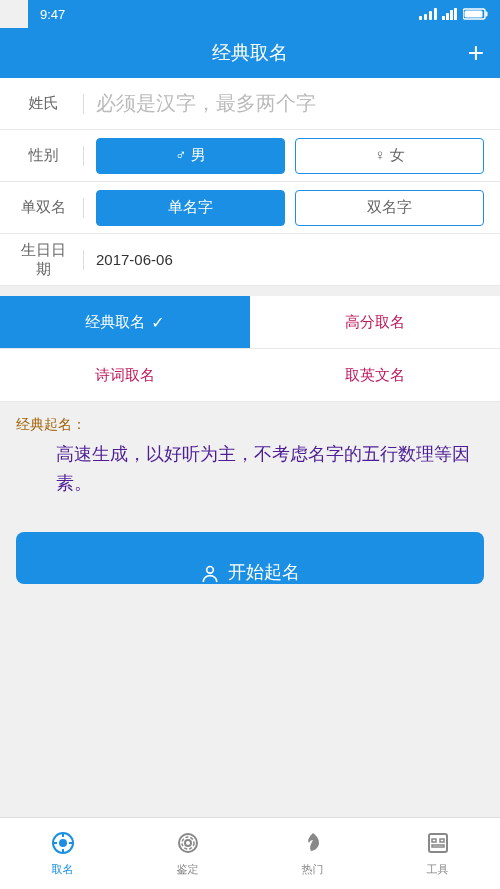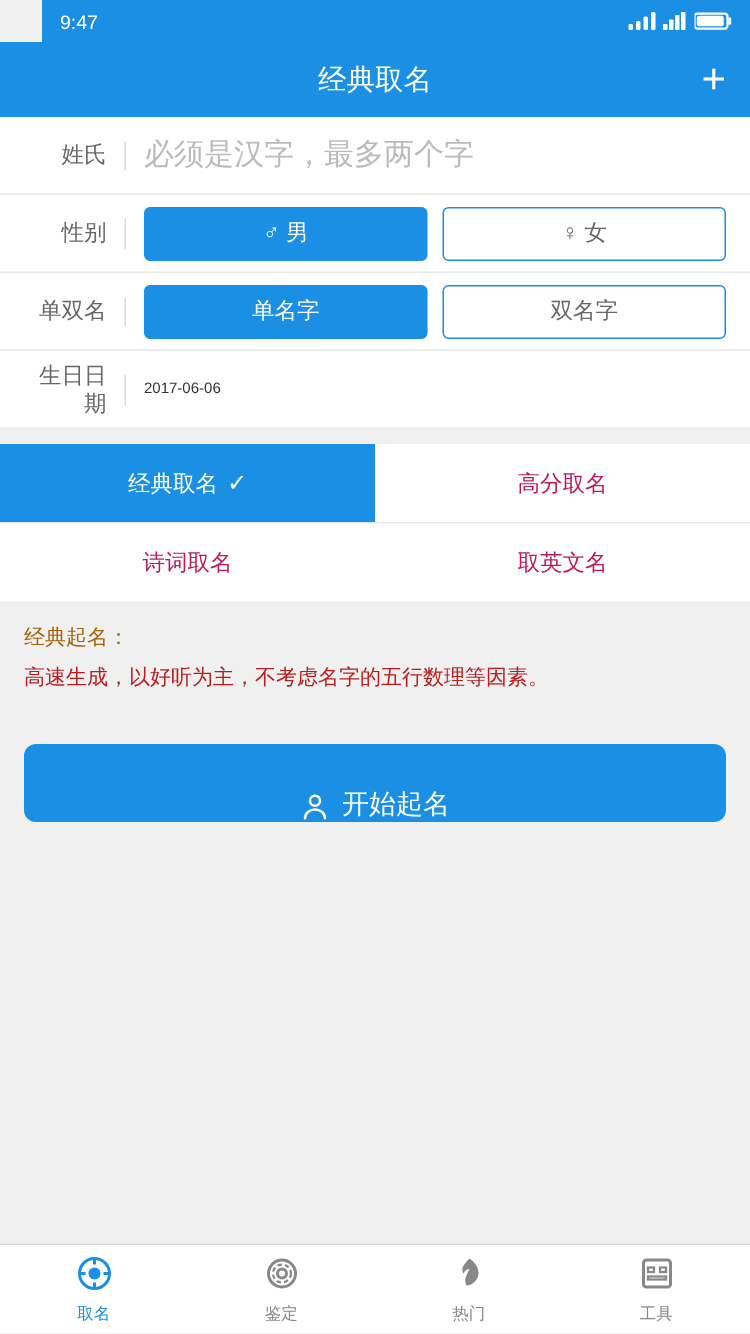--- a/index.html
+++ b/index.html
@@ -76,21 +76,21 @@
       align-items: center;
       padding: 0 16px;
       height: 52px;
       border-bottom: 1px solid #e8e8e8;
     }
 
     .form-label {
       color: #666;
       font-size: 15px;
       width: 55px;
-      text-align: right;
+      text-align: center;
       flex-shrink: 0;
     }
 
     .form-divider {
       width: 1px;
       height: 20px;
       background: #ddd;
       margin: 0 12px;
     }
 
@@ -132,21 +132,21 @@
       color: white;
     }
 
     .toggle-btn.inactive {
       background: white;
       color: #666;
     }
 
     
     .date-value {
-      font-size: 10px;
+      font-size: 15px;
       color: #333;
       flex: 1;
     }
 
     
     .naming-section {
       margin-top: 10px;
       background: white;
     }
 
@@ -184,23 +184,24 @@
       background: #f0f0f0;
     }
 
     .desc-title {
       font-size: 14px;
       color: #a16207;
       margin-bottom: 6px;
     }
 
     .desc-content {
-      font-size: 14px;
-      color: #b91c1c;
+      font-size: 18px;
+      color: #4c1d95;
       line-height: 1.6;
+      margin-left: 40px;
     }
 
     
     .start-btn-area {
       padding: 20px 16px;
       background: #f0f0f0;
     }
 
     .start-btn {
       width: 100%;
@@ -216,21 +217,21 @@
       justify-content: center;
       gap: 8px;
     }
 
     
     .bottom-nav {
       position: absolute;
       bottom: 0;
       left: 0;
       right: 0;
-      height: 60px;
+      height: 72px;
       background: white;
       border-top: 1px solid #ddd;
       display: flex;
     }
 
     .nav-item {
       flex: 1;
       display: flex;
       flex-direction: column;
       align-items: center;

